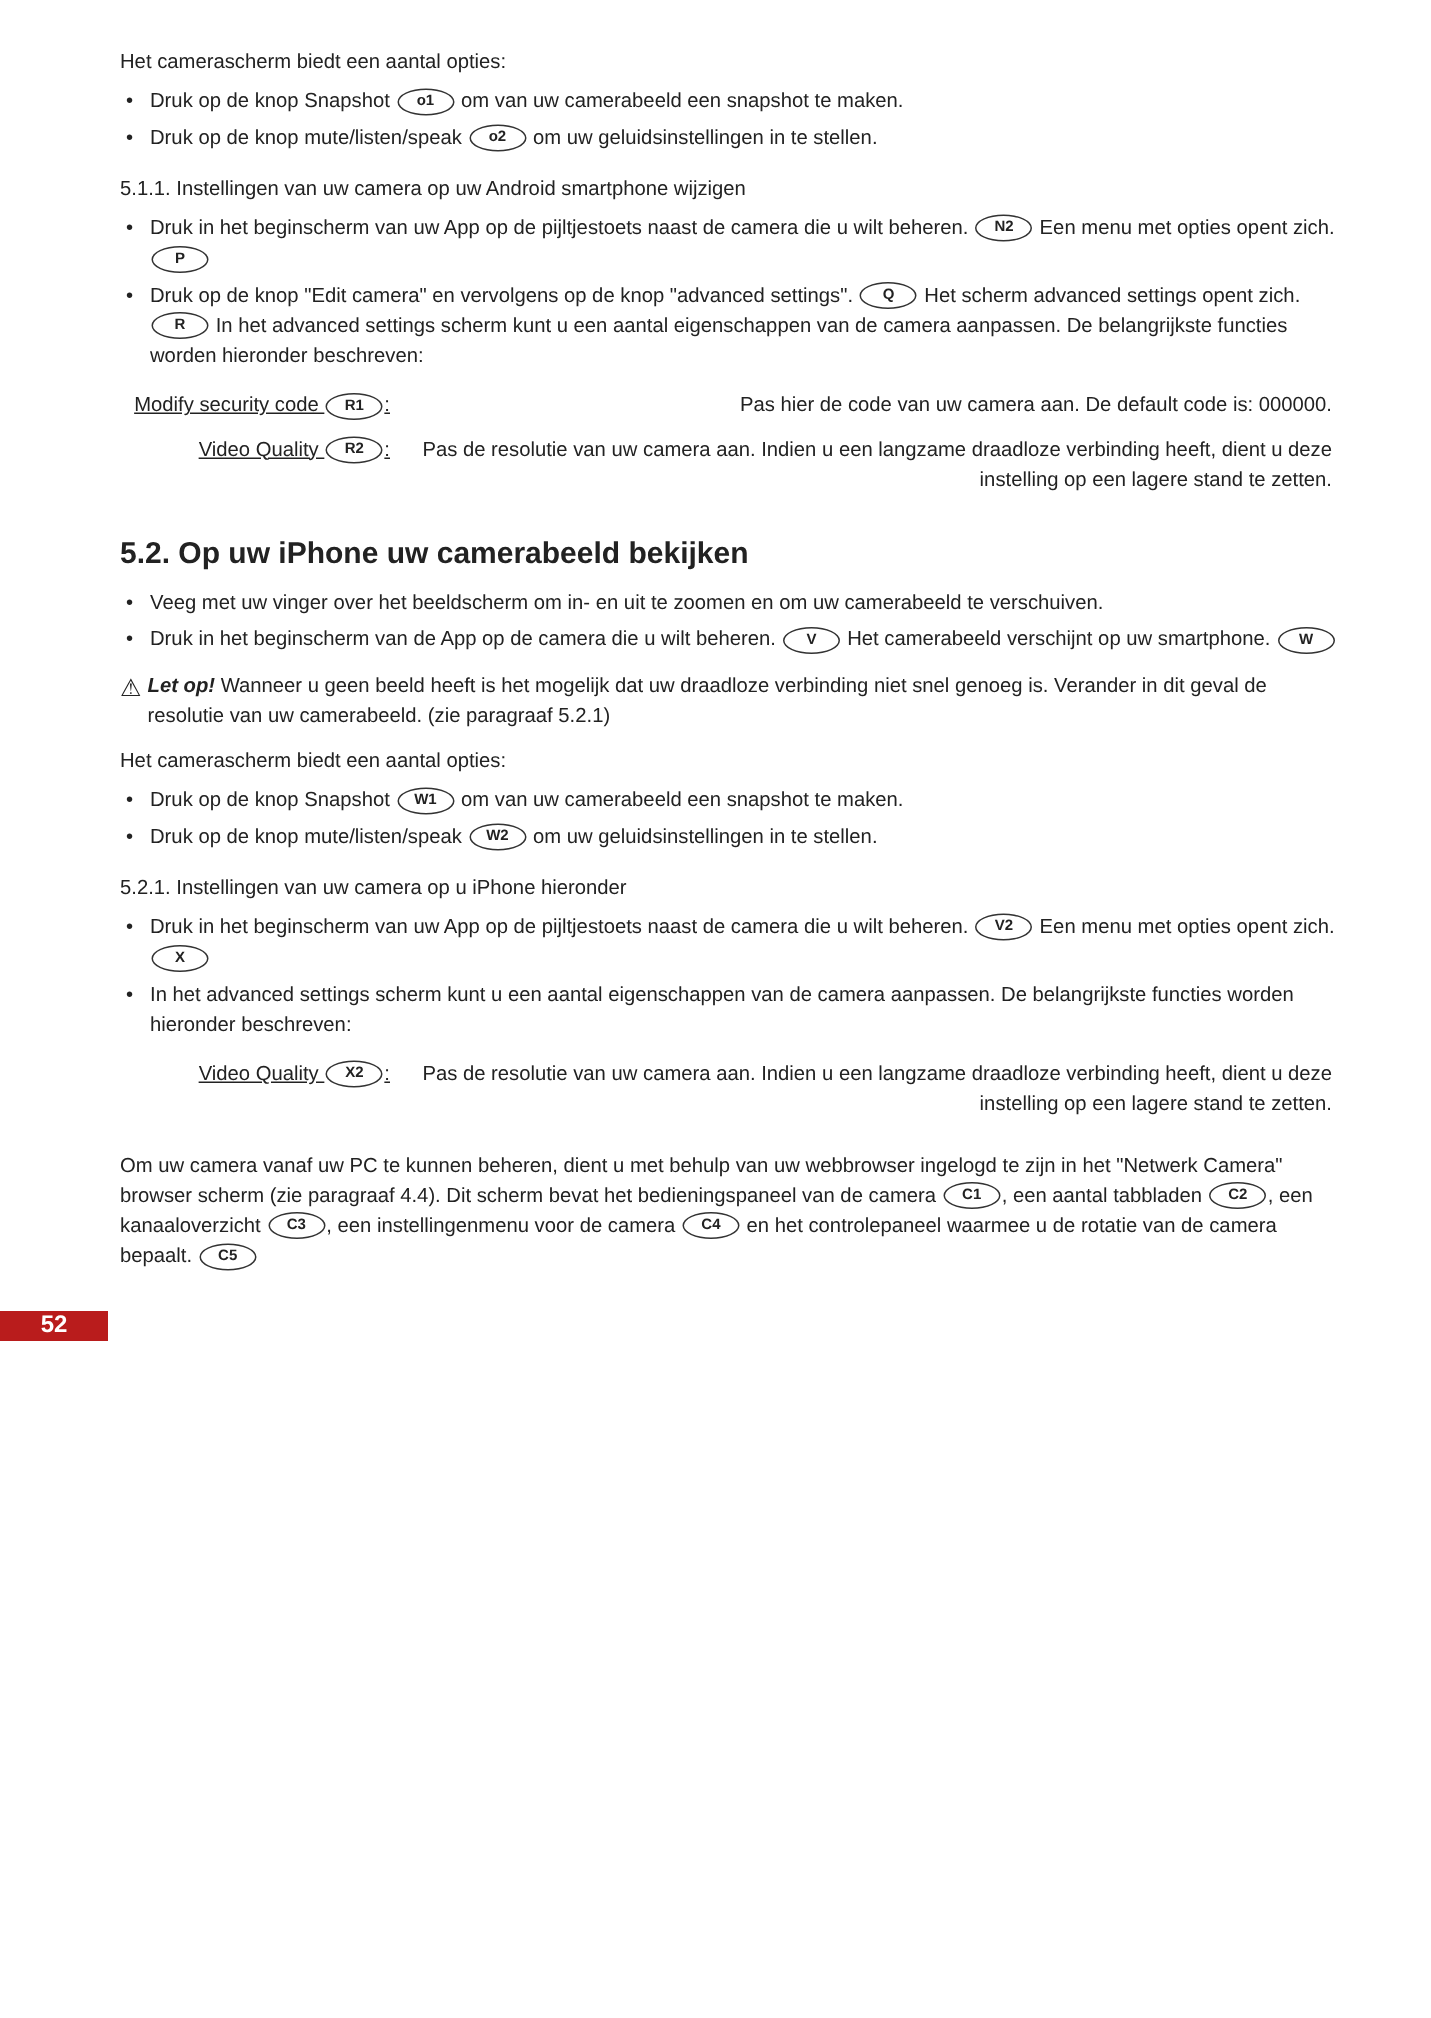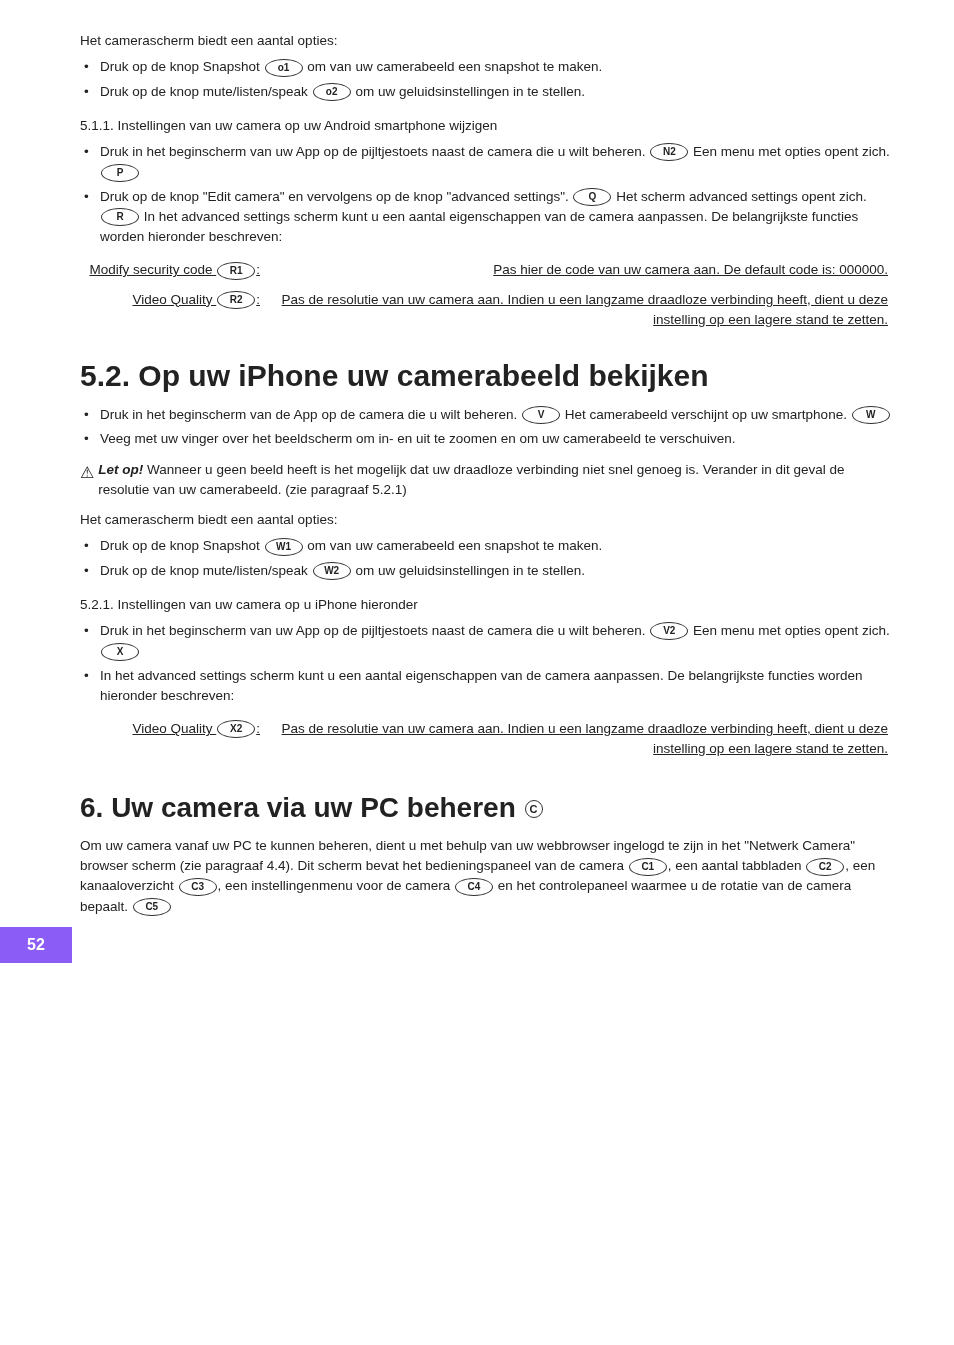--- a/index.html
+++ b/index.html
@@ -19,21 +19,21 @@
     p { margin-bottom: 6px; line-height: 1.5; }
     ul { list-style: none; margin: 0 0 8px 0; padding: 0; }
     ul li { padding-left: 20px; position: relative; margin-bottom: 4px; line-height: 1.5; }
     ul li::before { content: "•"; position: absolute; left: 4px; }
     .section-heading {
       font-weight: normal;
       font-size: 13.5px;
       margin: 14px 0 6px 0;
     }
     .big-heading {
-      font-size: 30px;
+      font-size: 20px;
       font-weight: bold;
       margin: 20px 0 10px 0;
       line-height: 1.3;
     }
     .chapter-heading {
       font-size: 28px;
       font-weight: bold;
       margin: 24px 0 10px 0;
       line-height: 1.3;
     }
@@ -54,21 +54,20 @@
     .definition-table {
       width: 100%;
       margin: 10px 0 14px 0;
       border-collapse: collapse;
       text-align: right;
     }
     .definition-table td {
       vertical-align: top;
       padding: 3px 6px 6px 0;
       line-height: 1.5;
-      text-decoration: underline;
     }
     .definition-table td:first-child {
       white-space: nowrap;
       width: 200px;
       padding-right: 20px;
       text-decoration: underline;
     }
     .warning-box {
       display: flex;
       align-items: flex-start;
@@ -80,22 +79,22 @@
       margin-right: 4px;
       flex-shrink: 0;
       margin-top: 1px;
     }
     .warning-text strong { font-weight: bold; font-style: italic; }
     .bottom-bar {
       position: absolute;
       bottom: 0;
       left: 0;
       width: 72px;
-      height: 36px;
-      background: #8b5cf6;
+      height: 20px;
+      background: #b91c1c;
       display: flex;
       align-items: center;
       justify-content: center;
     }
     .bottom-bar-num {
       color: #fff;
       font-size: 16px;
       font-weight: bold;
     }
     .circle-c {
@@ -137,22 +136,22 @@
     </tr>
     <tr>
       <td>Video Quality <span class="circle-badge">R2</span>:</td>
       <td>Pas de resolutie van uw camera aan. Indien u een langzame draadloze verbinding heeft, dient u deze instelling op een lagere stand te zetten.</td>
     </tr>
   </tbody>
     </table>
 
   <div class="big-heading">5.2.  Op uw iPhone uw camerabeeld bekijken</div>
   <ul>
+    <li>Veeg met uw vinger over het beeldscherm om in- en uit te zoomen en om uw camerabeeld te verschuiven.</li>
     <li>Druk in het beginscherm van de App op de camera die u wilt beheren. <span class="circle-badge">V</span> Het camerabeeld verschijnt op uw smartphone. <span class="circle-badge">W</span></li>
-    <li>Veeg met uw vinger over het beeldscherm om in- en uit te zoomen en om uw camerabeeld te verschuiven.</li>
   </ul>
 
   <div class="warning-box">
     <span class="warning-icon">⚠</span>
     <span class="warning-text"><strong>Let op!</strong> Wanneer u geen beeld heeft is het mogelijk dat uw draadloze verbinding niet snel genoeg is. Verander in dit geval de resolutie van uw camerabeeld.  (zie paragraaf 5.2.1)</span>
   </div>
 
   <p>Het camerascherm biedt een aantal opties:</p>
   <ul>
     <li>Druk op de knop Snapshot <span class="circle-badge">W1</span> om van uw camerabeeld een snapshot te maken.</li>
@@ -167,19 +166,18 @@
 
   <table class="definition-table">
     <tbody>
     <tr>
       <td>Video Quality <span class="circle-badge">X2</span>:</td>
       <td>Pas de resolutie van uw camera aan. Indien u een langzame draadloze verbinding heeft, dient u deze instelling op een lagere stand te zetten.</td>
     </tr>
   </tbody>
     </table>
 
-  <div class="chapter-heading">6.   Uw camera via uw PC beheren <span class="circle-c">C</span></div>
   <p>Om uw camera vanaf uw PC te kunnen beheren, dient u met behulp van uw webbrowser ingelogd te zijn in het "Netwerk Camera" browser scherm (zie paragraaf 4.4). Dit scherm bevat het bedieningspaneel van de camera <span class="circle-badge">C1</span>, een aantal tabbladen <span class="circle-badge">C2</span>, een kanaaloverzicht <span class="circle-badge">C3</span>, een instellingenmenu voor de camera <span class="circle-badge">C4</span> en het controlepaneel waarmee u de rotatie van de camera bepaalt. <span class="circle-badge">C5</span></p>
 
   <div class="bottom-bar">
     <span class="bottom-bar-num">52</span>
   </div>
 </div>
 
 </body></html>

